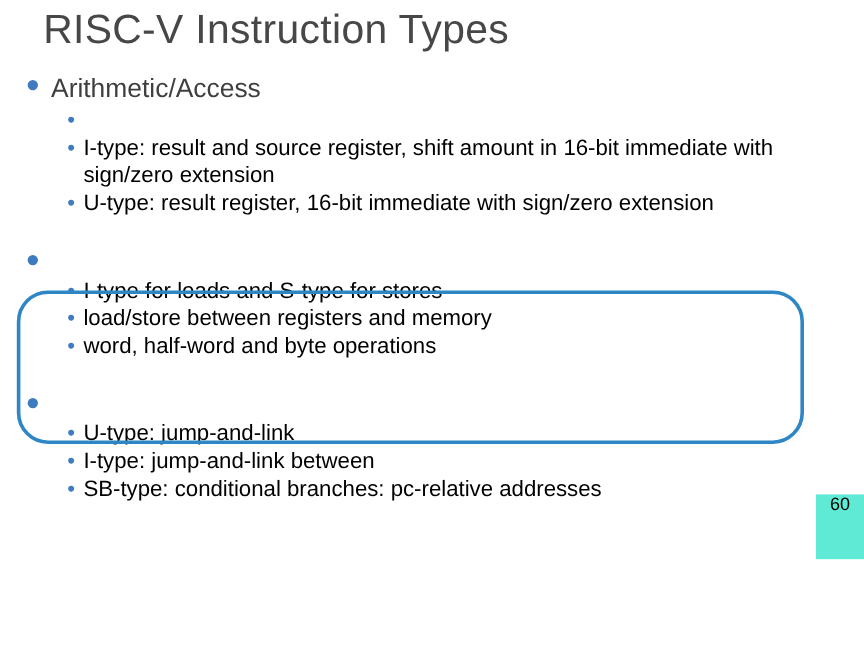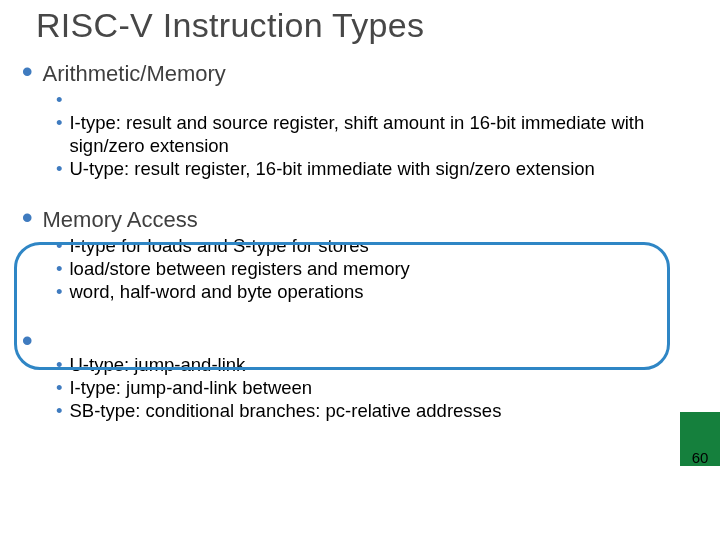--- a/index.html
+++ b/index.html
@@ -70,59 +70,58 @@
     border: 3px solid #2f86c5;
     border-radius: 26px;
     background: transparent;
   }
   .slidenum-bar {
     position: absolute;
     right: 0;
     bottom: 6px;
     width: 40px;
     height: 54px;
-    background: #15803d;
+    background: #5eead4;
     display: flex;
-    align-items: flex-end;
+    align-items: flex-start;
     justify-content: center;
   }
   .slidenum {
     font-size: 15px;
     color: #000;
   }
 </style>
 </head>
 <body>
 
 <div class="slide">
   <div class="title">RISC-V Instruction Types</div>
 
   <div class="content">
 
     <div class="top-row" style="margin-top:10px;">
       <span class="top-bullet">•</span>
-      <span class="top-label">Arithmetic/Memory</span>
+      <span class="top-label">Arithmetic/Access</span>
     </div>
     <ul class="sub-list">
       <li>
           <span class="sub-bullet">•</span>
         </li>
       <li>
           <span class="sub-bullet">•</span>
           <span>I-type: result and source register, shift amount in 16-bit immediate with sign/zero extension</span>
         </li>
       <li>
           <span class="sub-bullet">•</span>
           <span>U-type: result register, 16-bit immediate with sign/zero extension</span>
         </li>
     </ul>
 
     <div class="top-row" style="margin-top:28px;">
       <span class="top-bullet">•</span>
-      <span class="top-label">Memory Access</span>
     </div>
     <ul class="sub-list">
       <li>
           <span class="sub-bullet">•</span>
           <span>I-type for loads and S-type for stores</span>
         </li>
       <li>
           <span class="sub-bullet">•</span>
           <span>load/store between registers and memory</span>
         </li>

